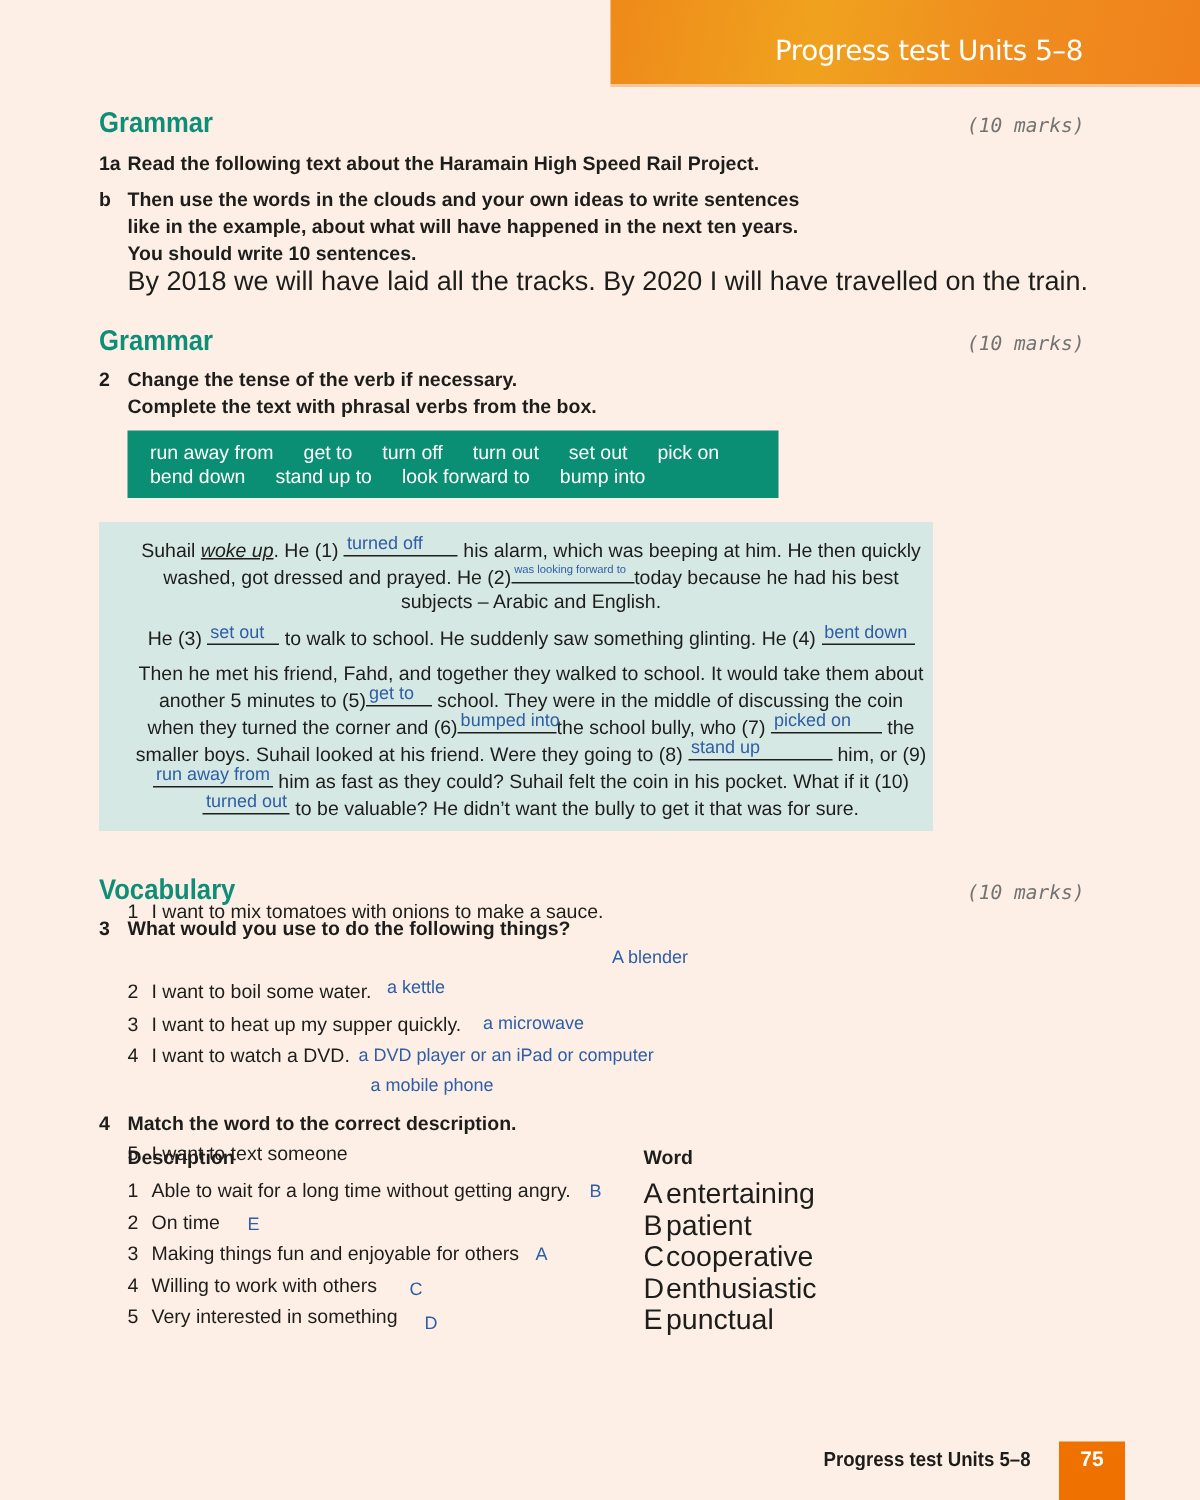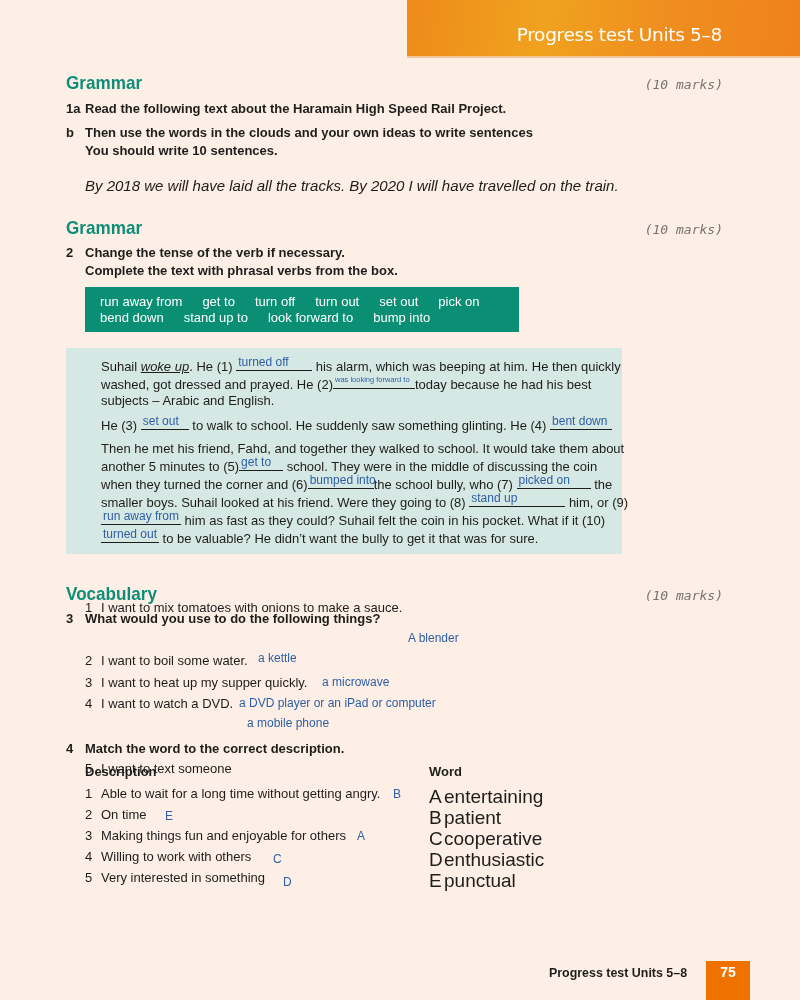--- a/index.html
+++ b/index.html
@@ -31,38 +31,39 @@
       font-family: "DejaVu Sans Mono", monospace; font-style: italic;
       color: #737373; font-size: 13px;
     }
     .q {
       position: absolute; font-family: "Liberation Sans", sans-serif;
       font-weight: bold; font-size: 13px; line-height: 18px; color: #1d1d1b;
     }
     .q .num { position: absolute; left: -19px; }
     .example {
       position: absolute; left: 85px; top: 177px;
-      font-family: "Liberation Sans", sans-serif; font-style: italic; font-size: 15px;
+      font-family: "Liberation Sans", sans-serif; font-size: 18px;
     }
     .word-box {
       position: absolute; left: 85px; top: 287px; width: 434px; height: 45px;
       background: #0a8e74; color: #ffffff;
       font-family: "Liberation Sans", sans-serif; font-size: 13px;
       padding: 7px 0 0 15px; line-height: 16px;
     }
     .word-row { display: flex; white-space: nowrap; }
     .word-row span { margin-right: 20px; }
     .story-box {
       position: absolute; left: 66px; top: 348px; width: 556px; height: 206px;
       background: #d6e8e3;
     }
     .story {
-      position: absolute; left: 101px; width: 530px;
+      position: absolute; left: 89px; width: 530px;
       font-family: "Liberation Sans", sans-serif; font-size: 13px; line-height: 16px;
       color: #1d1d1b;
+      text-align: center;
     }
     .blank {
       display: inline-block; border-bottom: 1px solid #1d1d1b; position: relative;
       height: 14px; vertical-align: baseline;
     }
     .ans {
       color: #2d5ea6; font-family: "Liberation Sans", sans-serif;
       font-size: 12px; text-decoration: underline; text-decoration-color: #2d5ea6;
     }
     .blank .ans { position: absolute; left: 2px; bottom: 0px; white-space: nowrap; text-decoration: none; }
@@ -109,20 +110,21 @@
 <div class="section-title" style="top:72px;">Grammar</div>
 <div class="marks" style="top:77px;">(10 marks)</div>
 
 <div class="q" style="left:85px; top:100px;">
   <span class="num" style="left:-19px;">1a</span>
   <span>Read the following text about the Haramain High Speed Rail Project.</span>
 </div>
 <div class="q" style="left:85px; top:124px;">
   <span class="num">b</span>
   <div>Then use the words in the clouds and your own ideas to write sentences</div>
+  <div>like in the example, about what will have happened in the next ten years.</div>
   <div>You should write 10 sentences.</div>
 </div>
 <div class="example">By 2018 we will have laid all the tracks. By 2020 I will have travelled on the train.</div>
 
 <div class="section-title" style="top:217px;">Grammar</div>
 <div class="marks" style="top:222px;">(10 marks)</div>
 
 <div class="q" style="left:85px; top:244px;">
   <span class="num">2</span>
   <div>Change the tense of the verb if necessary.</div>

